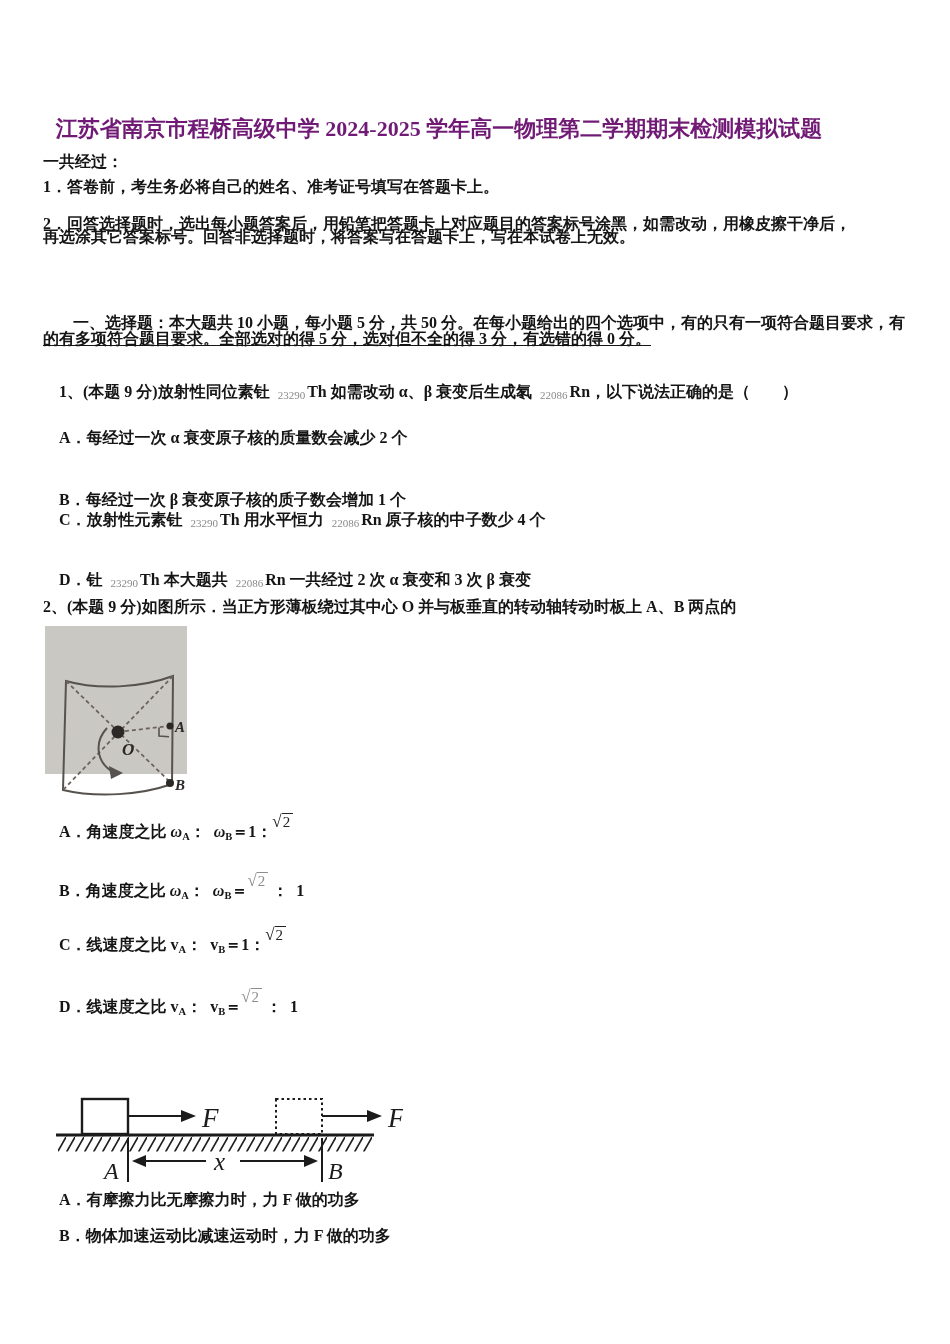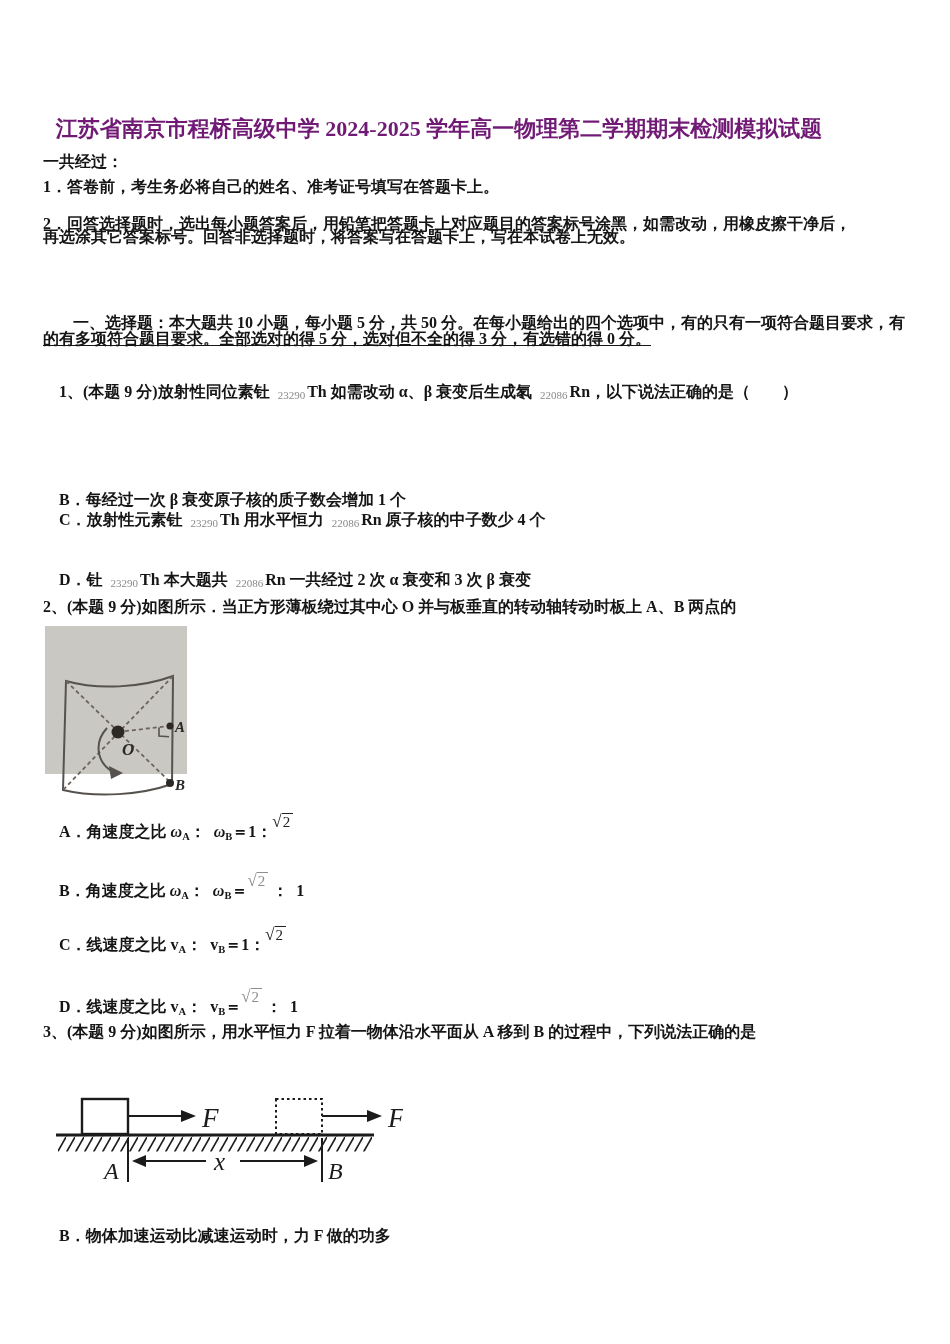--- a/index.html
+++ b/index.html
@@ -51,20 +51,23 @@
   <div class="abs body16" style="left:43px; top:214px;">2．回答选择题时，选出每小题答案后，用铅笔把答题卡上对应题目的答案标号涂黑，如需改动，用橡皮擦干净后，</div>
   <div class="abs body16" style="left:43px; top:227px;">再选涂其它答案标号。回答非选择题时，将答案写在答题卡上，写在本试卷上无效。</div>
 
   <div class="abs body16 bold" style="left:43px; top:313px;margin-left:30px;">一、选择题：本大题共 10 小题，每小题 5 分，共 50 分。在每小题给出的四个选项中，有的只有一项符合题目要求，有</div>
   <div class="abs body16 bold" style="left:43px; top:329px;text-decoration:underline;">的有多项符合题目要求。全部选对的得 5 分，选对但不全的得 3 分，有选错的得 0 分。</div>
 
   <div class="abs body16" style="left:43px; top:363px;">
     <span>1、(本题 9 分)放射性同位素钍</span><span class="iso"><span>232</span><span>90</span></span><span class="sym">Th</span><span> 如需改动 α、β 衰变后生成氡</span><span class="iso"><span>220</span><span>86</span></span><span class="sym">Rn</span><span>，以下说法正确的是（　　）</span>
   </div>
 
+  <div class="abs body16" style="left:43px; top:409px;">
+    <span class="bold">A．</span><span>每经过一次 α 衰变原子核的质量数会减少 2 个</span>
+  </div>
   <div class="abs body16" style="left:43px; top:471px;">
     <span class="bold">B．</span><span>每经过一次 β 衰变原子核的质子数会增加 1 个</span>
   </div>
   <div class="abs body16" style="left:43px; top:491px;">
     <span class="bold">C．</span><span>放射性元素钍</span><span class="iso"><span>232</span><span>90</span></span><span class="sym">Th</span><span> 用水平恒力</span><span class="iso"><span>220</span><span>86</span></span><span class="sym">Rn</span><span> 原子核的中子数少 4 个</span>
   </div>
   <div class="abs body16" style="left:43px; top:551px;">
     <span class="bold">D．</span><span>钍</span><span class="iso"><span>232</span><span>90</span></span><span class="sym">Th</span><span> 本大题共</span><span class="iso"><span>220</span><span>86</span></span><span class="sym">Rn</span><span> 一共经过 2 次 α 衰变和 3 次 β 衰变</span>
   </div>
 
@@ -100,21 +103,20 @@
   <div class="abs body16" style="left:43px; top:862px;">
     <span class="bold">B．</span><span>角速度之比 </span><span class="sym-w">ω</span><span class="sub">A</span><span>：  </span><span class="sym-w">ω</span><span class="sub">B</span><span>＝</span><span class="sqrt gray"><span class="rad">√</span><span class="rnd">2</span></span><span class="bold"> ：  1</span>
   </div>
   <div class="abs body16" style="left:43px; top:916px;">
     <span class="bold">C．</span><span>线速度之比 </span><span class="sym-v">v</span><span class="sub">A</span><span>：  </span><span class="sym-v">v</span><span class="sub">B</span><span>＝1：</span><span class="sqrt"><span class="rad">√</span><span class="rnd">2</span></span><span></span>
   </div>
   <div class="abs body16" style="left:43px; top:978px;">
     <span class="bold">D．</span><span>线速度之比 </span><span class="sym-v">v</span><span class="sub">A</span><span>：  </span><span class="sym-v">v</span><span class="sub">B</span><span>＝</span><span class="sqrt gray"><span class="rad">√</span><span class="rnd">2</span></span><span class="bold"> ：  1</span>
   </div>
 
-  <div class="abs body16" style="left:43px; top:1022px;">3、(本题 9 分)如图所示，用水平恒力 F 拉着一物体沿水平面从 A 移到 B 的过程中，下列说法正确的是</div>
 
   <div class="abs fig3-box">
     <svg width="355" height="97" viewBox="0 0 355 97">
       <defs>
         <pattern id="hatch" width="9" height="16" patternUnits="userSpaceOnUse">
           <line x1="9" y1="0" x2="0" y2="16" stroke="#1c1c1c" stroke-width="1.6"></line>
         </pattern>
       </defs>
 
       <rect x="34" y="10" width="46" height="35" fill="#ffffff" stroke="#1b1b1b" stroke-width="2.4"></rect>
@@ -138,17 +140,20 @@
       <line x1="92" y1="72" x2="158" y2="72" stroke="#1b1b1b" stroke-width="2"></line>
       <line x1="192" y1="72" x2="262" y2="72" stroke="#1b1b1b" stroke-width="2"></line>
       <polygon points="84,72 98,66 98,78" fill="#1b1b1b"></polygon>
       <polygon points="270,72 256,66 256,78" fill="#1b1b1b"></polygon>
       <text x="166" y="81" font-size="25" font-style="italic" fill="#1b1b1b">x</text>
       <text x="56" y="90" font-size="24" font-style="italic" fill="#1b1b1b">A</text>
       <text x="280" y="90" font-size="24" font-style="italic" fill="#1b1b1b">B</text>
     </svg>
   </div>
 
+  <div class="abs body16" style="left:43px; top:1171px;">
+    <span class="bold">A．</span><span>有摩擦力比无摩擦力时，力 F 做的功多</span>
+  </div>
   <div class="abs body16" style="left:43px; top:1207px;">
     <span class="bold">B．</span><span>物体加速运动比减速运动时，力 F 做的功多</span>
   </div>
 
 </div>
 
 </body></html>

